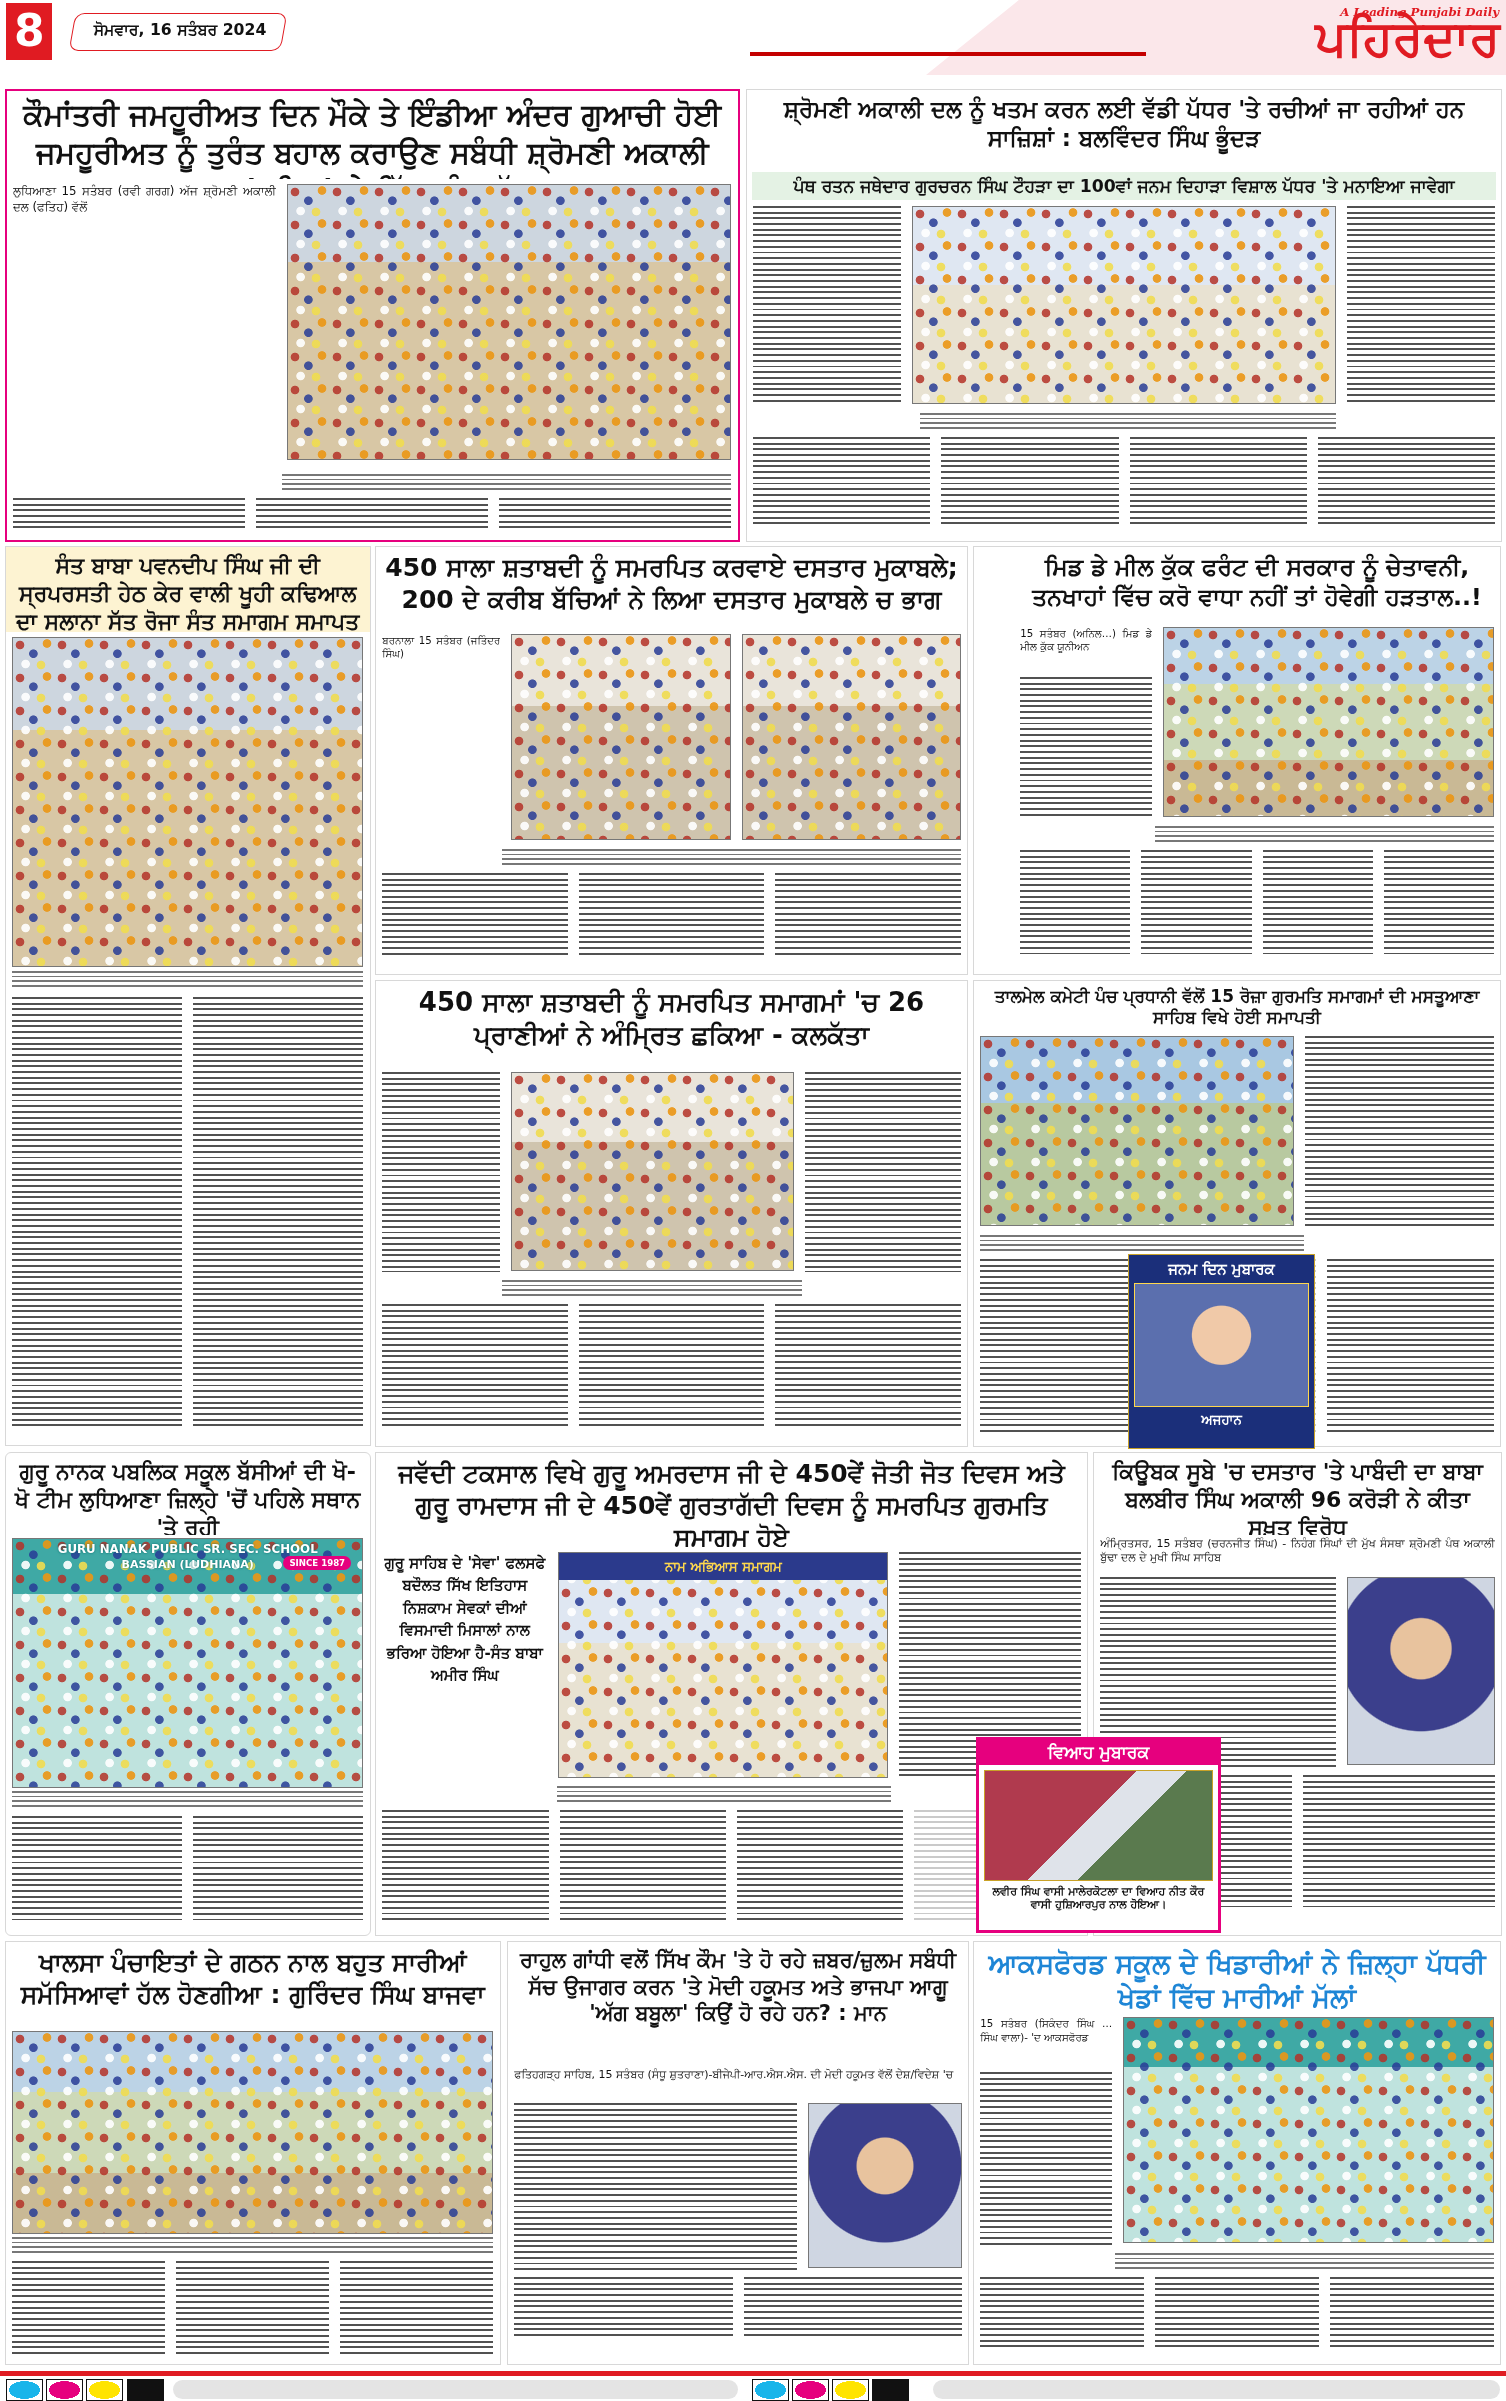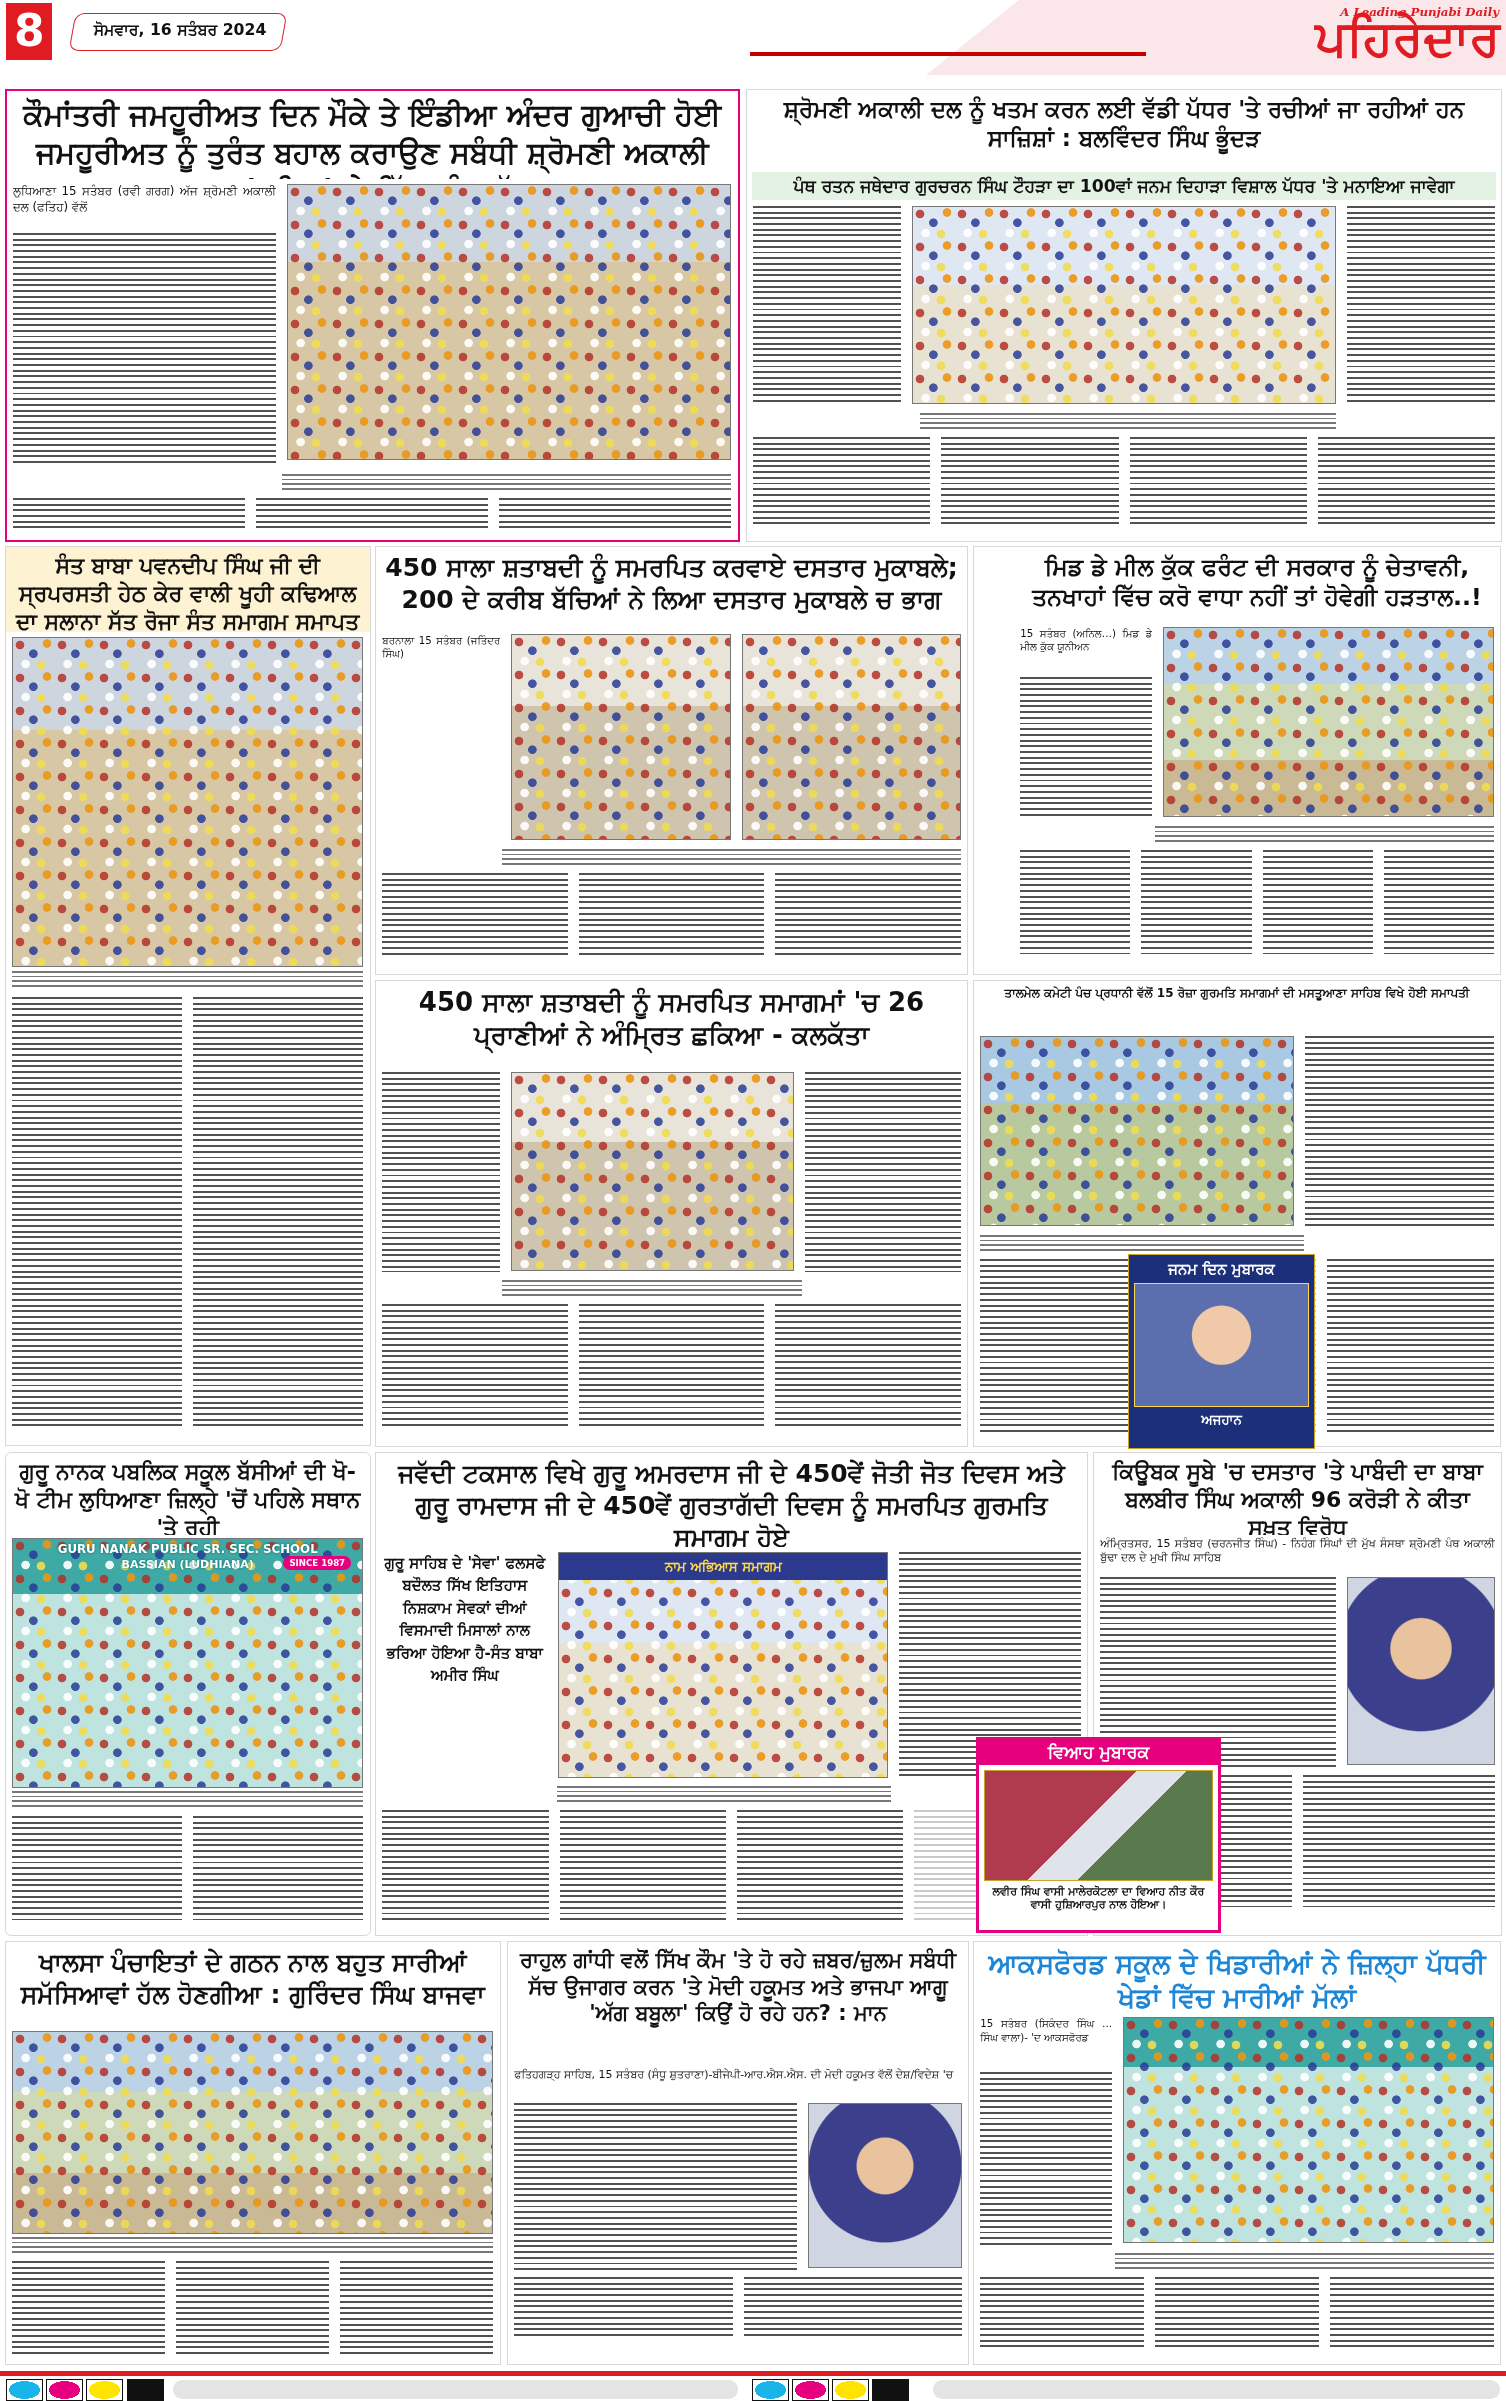--- a/index.html
+++ b/index.html
@@ -44,21 +44,21 @@
   <div class="abs" style="left:6.3px;top:3.1px;width:46px;height:57px;background:#e01b22;color:#fff;font-size:44px;font-weight:700;text-align:center;line-height:55px;">8</div>
   <div class="abs" style="left:72px;top:12.6px;width:210px;height:36px;border:1.6px solid #e01b22;border-radius:9.4px;background:#fff;transform:skewX(-10deg);"></div>
   <div class="abs" style="left:82px;top:20.4px;width:196px;font-size:15.7px;font-weight:700;text-align:center;">ਸੋਮਵਾਰ, 16 ਸਤੰਬਰ 2024</div>
   <div class="abs" style="left:1256px;top:4.7px;width:243px;text-align:right;color:#e01b22;font-size:11.8px;font-style:italic;font-weight:700;font-family:'DejaVu Serif',serif;">A Leading Punjabi Daily</div>
   <div class="abs" style="left:966px;top:14px;width:534px;text-align:right;color:#e01b22;font-size:49px;font-weight:700;line-height:1;">ਪਹਿਰੇਦਾਰ</div>
   <div class="abs" style="left:750px;top:52px;width:396px;height:3.9px;background:#c40000;"></div>
 
   <div class="art" style="left:4.7px;top:89px;width:735px;height:453px;border:2.4px solid #e6007e;">
     <div class="hl" style="font-size:30px;height:88px;">ਕੌਮਾਂਤਰੀ ਜਮਹੂਰੀਅਤ ਦਿਨ ਮੌਕੇ ਤੇ ਇੰਡੀਆ ਅੰਦਰ ਗੁਆਚੀ ਹੋਈ ਜਮਹੂਰੀਅਤ ਨੂੰ ਤੁਰੰਤ ਬਹਾਲ ਕਰਾਉਣ ਸਬੰਧੀ ਸ਼੍ਰੋਮਣੀ ਅਕਾਲੀ ਦਲ (ਫਤਿਹ) ਨੇ ਦਿੱਤਾ ਮੰਗ ਪੱਤਰ</div>
     <div class="cols" style="padding:4.7px 6.3px;height:292px;">
-      <div style="width:263px;display:flex;flex-direction:column;">
+      <div style="width:263px;display:flex;flex-direction:row;">
         <div class="lead" style="height:46px;">ਲੁਧਿਆਣਾ 15 ਸਤੰਬਰ (ਰਵੀ ਗਰਗ) ਅੱਜ ਸ਼੍ਰੋਮਣੀ ਅਕਾਲੀ ਦਲ (ਫਤਿਹ) ਵੱਲੋਂ</div>
         <div class="tx" style="margin-top:3.1px;"></div>
       </div>
       <div class="photo ph-crowd dots" style="flex:1;height:276px;"></div>
     </div>
     <div class="cap" style="margin-left:275px;"></div>
     <div class="cols" style="padding:1.6px 6.3px;height:36px;">
       <div class="tx"></div>
       <div class="tx"></div>
       <div class="tx"></div>
@@ -137,21 +137,21 @@
     </div>
     <div class="cap" style="margin-left:126px;margin-right:165px;"></div>
     <div class="cols" style="padding:1.6px 6.3px;height:126px;">
       <div class="tx"></div>
       <div class="tx"></div>
       <div class="tx"></div>
     </div>
   </div>
 
   <div class="art thin" style="left:973px;top:980px;width:528px;height:467px;">
-    <div class="hl" style="font-size:12px;height:50px;">ਤਾਲਮੇਲ ਕਮੇਟੀ ਪੰਚ ਪ੍ਰਧਾਨੀ ਵੱਲੋਂ 15 ਰੋਜ਼ਾ ਗੁਰਮਤਿ ਸਮਾਗਮਾਂ ਦੀ ਮਸਤੂਆਣਾ ਸਾਹਿਬ ਵਿਖੇ ਹੋਈ ਸਮਾਪਤੀ</div>
+    <div class="hl" style="font-size:17px;height:50px;">ਤਾਲਮੇਲ ਕਮੇਟੀ ਪੰਚ ਪ੍ਰਧਾਨੀ ਵੱਲੋਂ 15 ਰੋਜ਼ਾ ਗੁਰਮਤਿ ਸਮਾਗਮਾਂ ਦੀ ਮਸਤੂਆਣਾ ਸਾਹਿਬ ਵਿਖੇ ਹੋਈ ਸਮਾਪਤੀ</div>
     <div class="cols" style="padding:4.7px 6.3px;height:201px;">
       <div class="photo ph-march dots" style="width:314px;height:190px;"></div>
       <div class="tx"></div>
     </div>
     <div class="cap" style="margin-right:196px;"></div>
     <div class="cols" style="padding:1.6px 6.3px;height:179px;">
       <div class="tx"></div>
       <div class="tx" style="max-width:157px;opacity:.25;"></div>
       <div class="tx"></div>
     </div>

